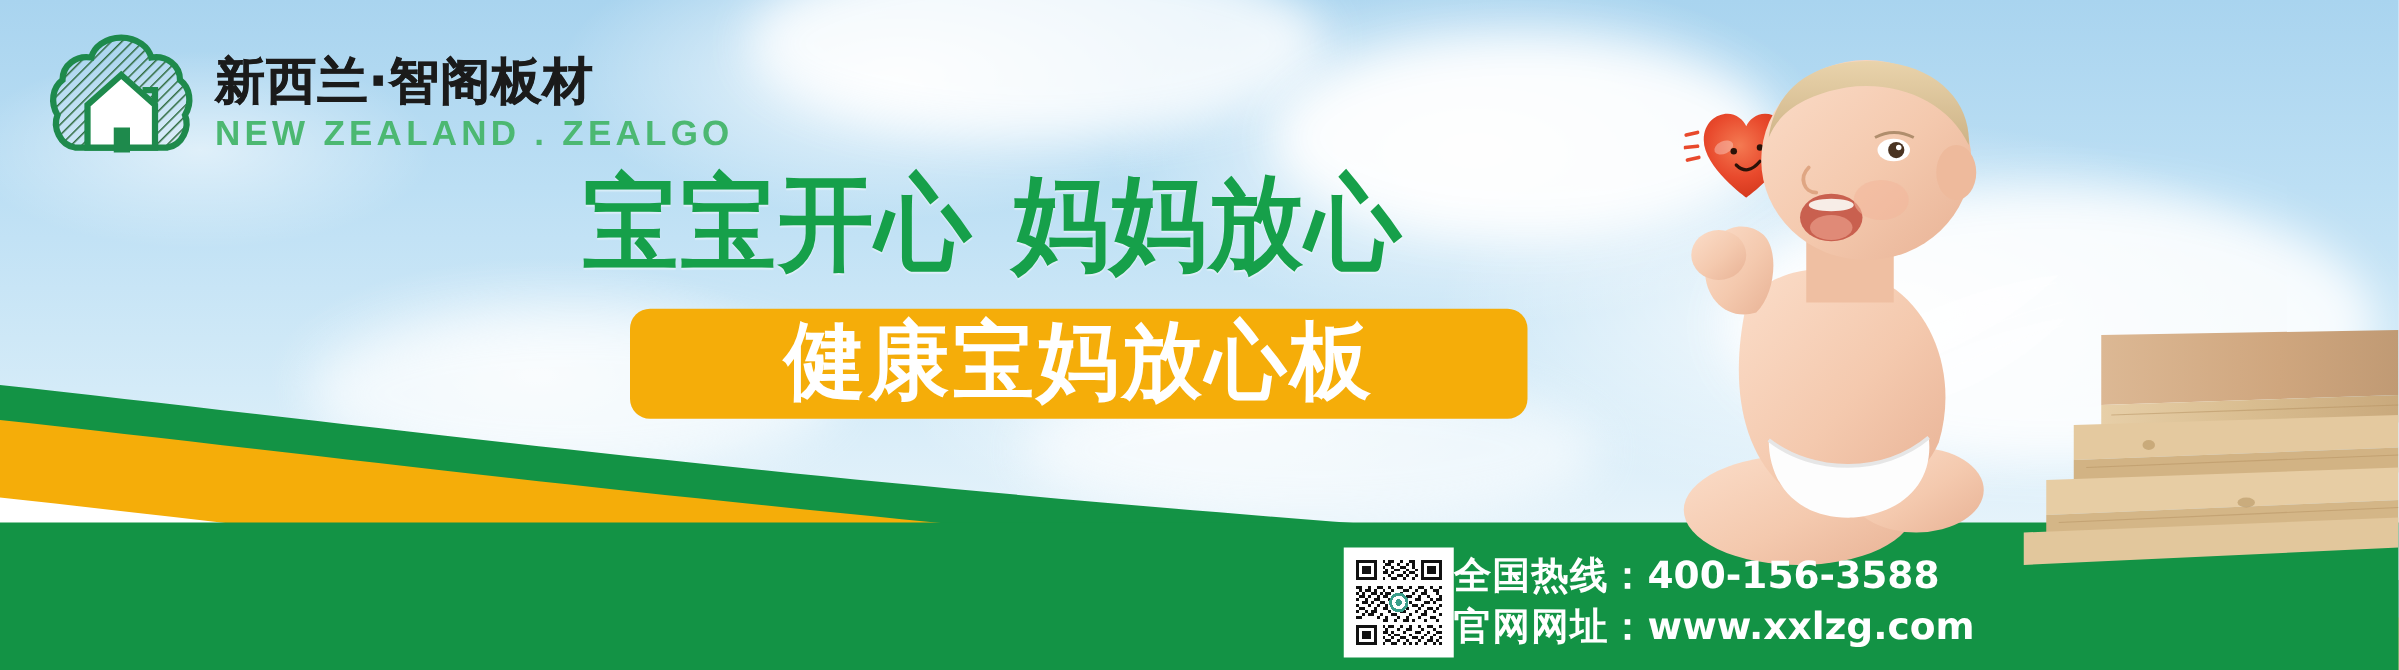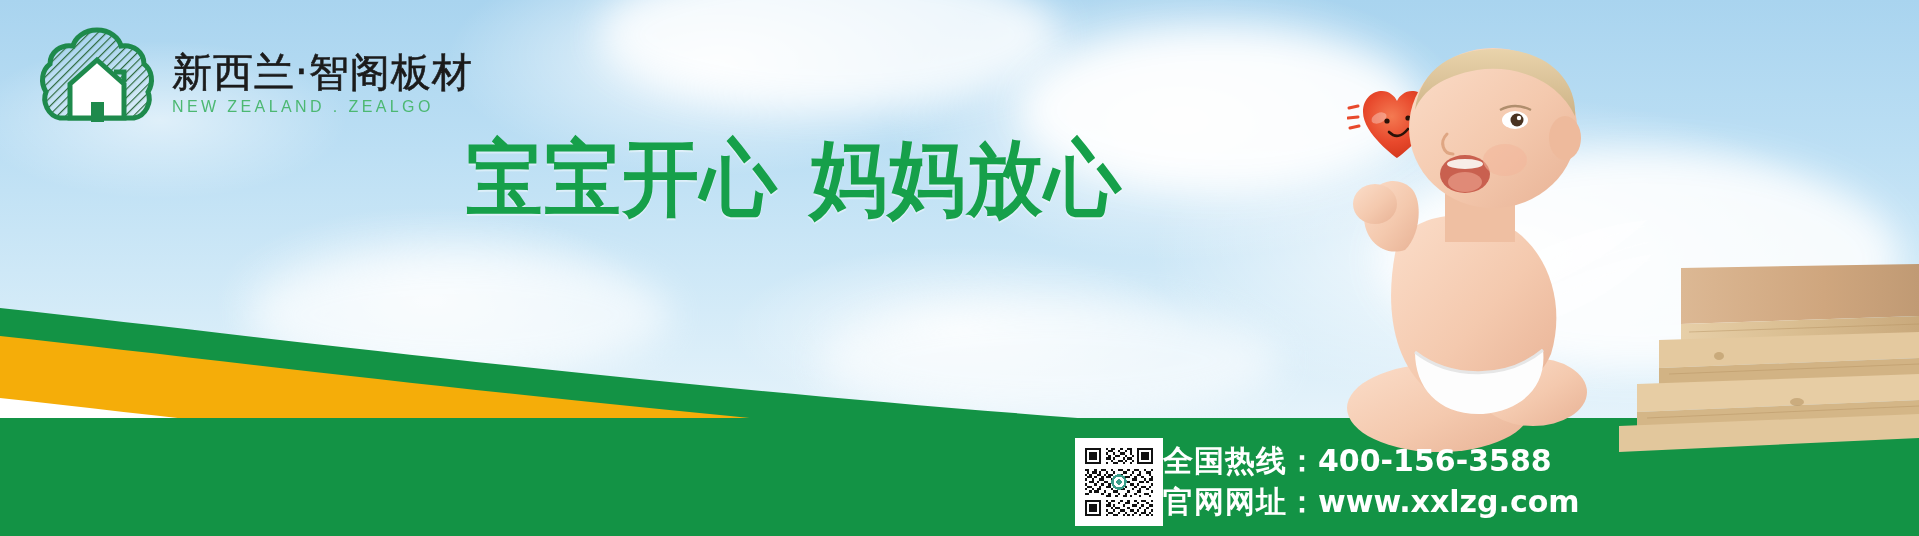--- a/index.html
+++ b/index.html
@@ -37,28 +37,28 @@
 
   
   .logo-wrap {
     position:absolute; left:36px; top:26px;
     display:flex; align-items:center; gap:14px;
   }
   .logo-mark { width:122px; height:108px; flex:0 0 auto; }
   .logo-text { display:flex; flex-direction:column; justify-content:center; padding-top:8px;}
   .logo-cn {
     font-size:40px; letter-spacing:1px; color:#1b1b1b;
-    font-weight:400; line-height:1.0;
+    font-weight:700; line-height:1.0;
     font-family:"DejaVu Sans", sans-serif;
     -webkit-text-stroke:0.6px #1b1b1b;
   }
   .logo-en {
     margin-top:6px;
-    font-size:16px; letter-spacing:3.4px;
-    color:#4cb872; font-weight:400;
+    font-size:28px; letter-spacing:3.4px;
+    color:#4cb872; font-weight:700;
     font-family:"Liberation Sans", sans-serif;
   }
 
   
   .headline {
     position:absolute; left:466px; top:137px;
     font-size:83px; line-height:1;
     font-weight:bold;
     color:#16a04a;
     letter-spacing:2px;
@@ -296,20 +296,23 @@
     <div class="logo-text">
       <div class="logo-cn">新西兰·智阁板材</div>
       <div class="logo-en">NEW ZEALAND . ZEALGO</div>
     </div>
   </div>
 
   <div class="headline">
     <span>宝宝开心</span><span class="gap"></span><span>妈妈放心</span>
   </div>
 
+  <div class="pill">
+    <span class="pill-text">健康宝妈放心板</span>
+  </div>
 
   <div class="contact">
     <svg class="qr" viewBox="0 0 33 33" shape-rendering="crispEdges">
       <rect width="33" height="33" fill="#fff"></rect>
       <g fill="#111">
         <path d="M2,2h7v7h-7z M3,3v5h5v-5z"></path>
           <rect x="4" y="4" width="3" height="3"></rect>
         <path d="M24,2h7v7h-7z M25,3v5h5v-5z"></path>
           <rect x="26" y="4" width="3" height="3"></rect>
         <path d="M2,24h7v7h-7z M3,25v5h5v-5z"></path>

